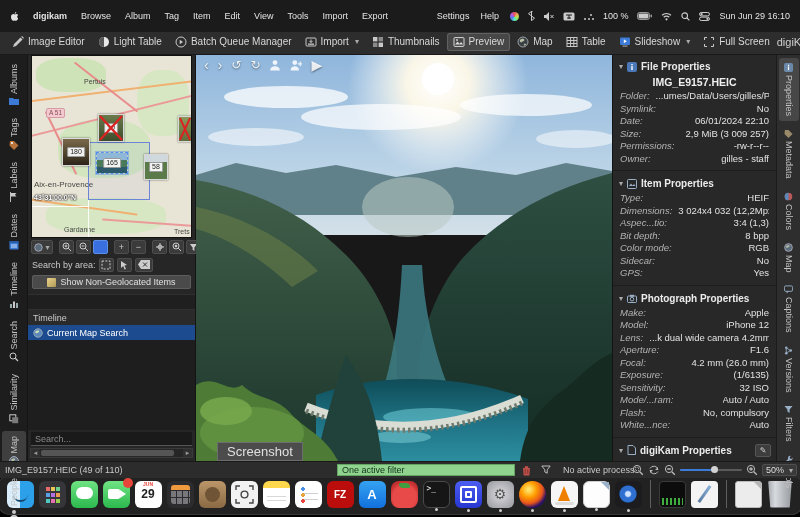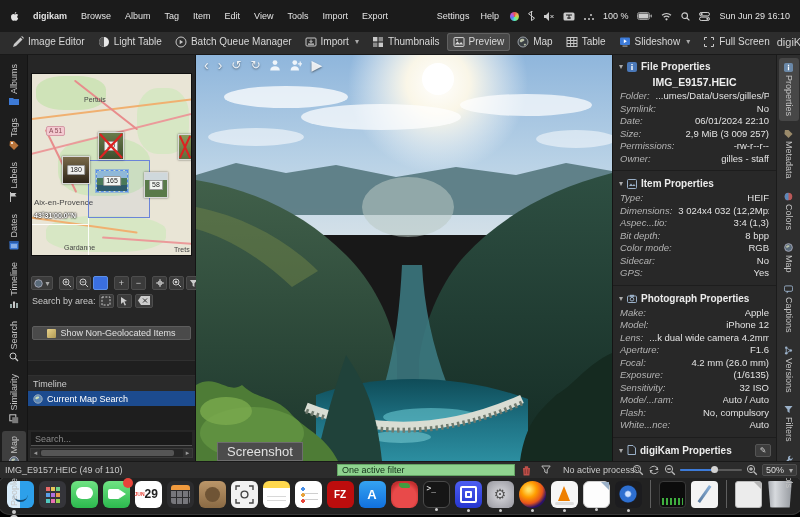--- a/index.html
+++ b/index.html
@@ -39,21 +39,21 @@
   
   .main{position:absolute;top:39px;left:0;right:0;bottom:17px;display:flex;}
 
   .leftstrip{width:28px;background:#1d1d1d;border-right:1px solid #141414;display:flex;flex-direction:column;
     align-items:center;padding-top:4px;gap:2px;}
   .ltab{display:flex;flex-direction:column;align-items:center;gap:3px;padding:5px 0;width:24px;border-radius:3px;}
   .ltab.sel{background:#3f3f3f;}
   .vtext{writing-mode:vertical-rl;transform:rotate(180deg);font-size:9px;color:#c3c3c3;white-space:nowrap;}
 
   .leftpanel{width:168px;background:#262626;border-right:1px solid #141414;display:flex;flex-direction:column;}
-  .mapbox{position:relative;height:183px;margin:18px 3px;background:#e9e5d6;border:1px solid #101010;overflow:hidden;}
+  .mapbox{position:relative;height:183px;margin:0 3px;background:#e9e5d6;border:1px solid #101010;overflow:hidden;}
   .patch{position:absolute;border-radius:40%;}
   .road{position:absolute;height:2px;border-radius:2px;}
   .mlabel{position:absolute;font-size:7px;color:#454545;white-space:nowrap;}
   .badge{position:absolute;font-size:6.5px;color:#8a4a55;background:#f3c9d0;border:1px solid #d59aa6;border-radius:2px;padding:0 2px;line-height:8px;}
   .cluster{position:absolute;border:1px solid #d8d8d8;box-shadow:0 0 2px rgba(0,0,0,.5);}
   .cluster.seldash{border:1px dashed #5b8fe8;box-shadow:0 0 0 1px rgba(91,143,232,.5);}
   .cphoto{position:absolute;inset:0;}
   .ccount{position:absolute;left:50%;top:50%;transform:translate(-50%,-50%);background:rgba(255,255,255,.92);
     color:#222;font-size:7px;line-height:8px;padding:0 2px;border-radius:1px;border:1px solid #999;}
   .cross{position:absolute;inset:0;width:100%;height:100%;}
@@ -61,21 +61,21 @@
   .chline{position:absolute;background:rgba(255,255,255,.9);}
   .coords{position:absolute;font-size:7px;font-weight:bold;color:#fff;text-shadow:0 0 2px #000,0 0 2px #000;}
 
   .mctrl{height:18px;display:flex;align-items:center;gap:2px;padding:1px 3px;}
   .mcbtn{min-width:15px;height:14px;background:#3b3b3b;border:1px solid #4d4d4d;border-radius:2px;
     display:flex;align-items:center;justify-content:center;font-size:9px;color:#ccc;padding:0 1px;}
   .mcbtn.blue{background:#3a6fe0;border-color:#5b8fe8;}
   .mcsep{width:1px;height:12px;background:#444;margin:0 1px;}
 
   .sarea{height:17px;display:flex;align-items:center;gap:3px;padding:0 4px;font-size:9px;color:#c9c9c9;}
-  .nongeo{margin:17px 4px;height:14px;background:#4a4a4a;border:1px solid #5d5d5d;border-radius:2px;
+  .nongeo{margin:2px 4px;height:14px;background:#4a4a4a;border:1px solid #5d5d5d;border-radius:2px;
     display:flex;align-items:center;justify-content:center;gap:4px;font-size:9px;color:#e0e0e0;}
   .ngicon{width:9px;height:9px;background:linear-gradient(135deg,#e8d28a,#b09a55);border-radius:1px;}
   .lspacer{height:16px;background:#1f1f1f;border-top:1px solid #303030;border-bottom:1px solid #303030;margin-top:3px;}
   .searchhdr{font-size:9px;color:#cccccc;padding:3px 5px 2px;background:#2a2a2a;}
   .cursearch{height:15px;background:#1c4b8f;display:flex;align-items:center;gap:4px;padding:0 5px;font-size:9px;color:#fff;}
   .listarea{flex:1;background:#1e1e1e;margin:0;}
   .searchin{height:14px;margin:2px 3px 1px;background:#1a1a1a;border-bottom:1px solid #555;color:#8a8a8a;
     font-size:9px;display:flex;align-items:center;padding:0 4px;}
   .hscroll{height:10px;margin:1px 2px 3px;background:#262626;border:1px solid #3a3a3a;position:relative;}
   .hthumb{position:absolute;left:10px;right:18px;top:1px;bottom:1px;background:#555;border-radius:2px;}
@@ -141,21 +141,21 @@
     radial-gradient(circle 2.4px at 14px 3px,#6ad08a 95%,transparent),radial-gradient(circle 2.4px at 4px 9px,#5aa0e8 95%,transparent),
     radial-gradient(circle 2.4px at 9px 9px,#b070e0 95%,transparent),radial-gradient(circle 2.4px at 14px 9px,#e89a50 95%,transparent),
     radial-gradient(circle 2.4px at 4px 15px,#50c8c0 95%,transparent),radial-gradient(circle 2.4px at 9px 15px,#e870b0 95%,transparent),
     radial-gradient(circle 2.4px at 14px 15px,#9ad050 95%,transparent);}
   .d-msg{background:linear-gradient(#6fe383,#2cb94e);}
   .d-msg .bub{position:absolute;left:5px;top:6px;width:17px;height:12px;background:#fff;border-radius:6px;}
   .d-ft{background:linear-gradient(#6fe383,#2cb94e);}
   .d-ft .cam{position:absolute;left:5px;top:8px;width:12px;height:10px;background:#fff;border-radius:2px;}
   .d-ft .lens{position:absolute;right:4px;top:9px;border-left:6px solid #fff;border-top:4px solid transparent;border-bottom:4px solid transparent;}
   .nbadge{position:absolute;right:-3px;top:-3px;width:10px;height:10px;background:#e8453a;border-radius:50%;}
-  .d-cal{background:#fff;display:flex;flex-direction:row;align-items:center;}
+  .d-cal{background:#fff;display:flex;flex-direction:column;align-items:center;}
   .calm{font-size:5px;color:#e8453a;font-weight:bold;line-height:7px;}
   .cald{font-size:12px;color:#222;font-weight:bold;line-height:13px;}
   .d-calc{background:#2c2c2e;}
   .d-calc .keys{position:absolute;inset:4px;background:
     linear-gradient(#f09a3e 0 5px,transparent 5px),
     repeating-linear-gradient(0deg,transparent 0 6px,#2c2c2e 6px 7px),
     repeating-linear-gradient(90deg,#77777c 0 5px,#2c2c2e 5px 6px);border-radius:3px;}
   .d-brown{background:linear-gradient(#bb9669,#8a6a44);}
   .d-brown .c{position:absolute;inset:6px;border-radius:50%;background:#6f5435;}
   .d-shot{background:#f2f2f2;}

